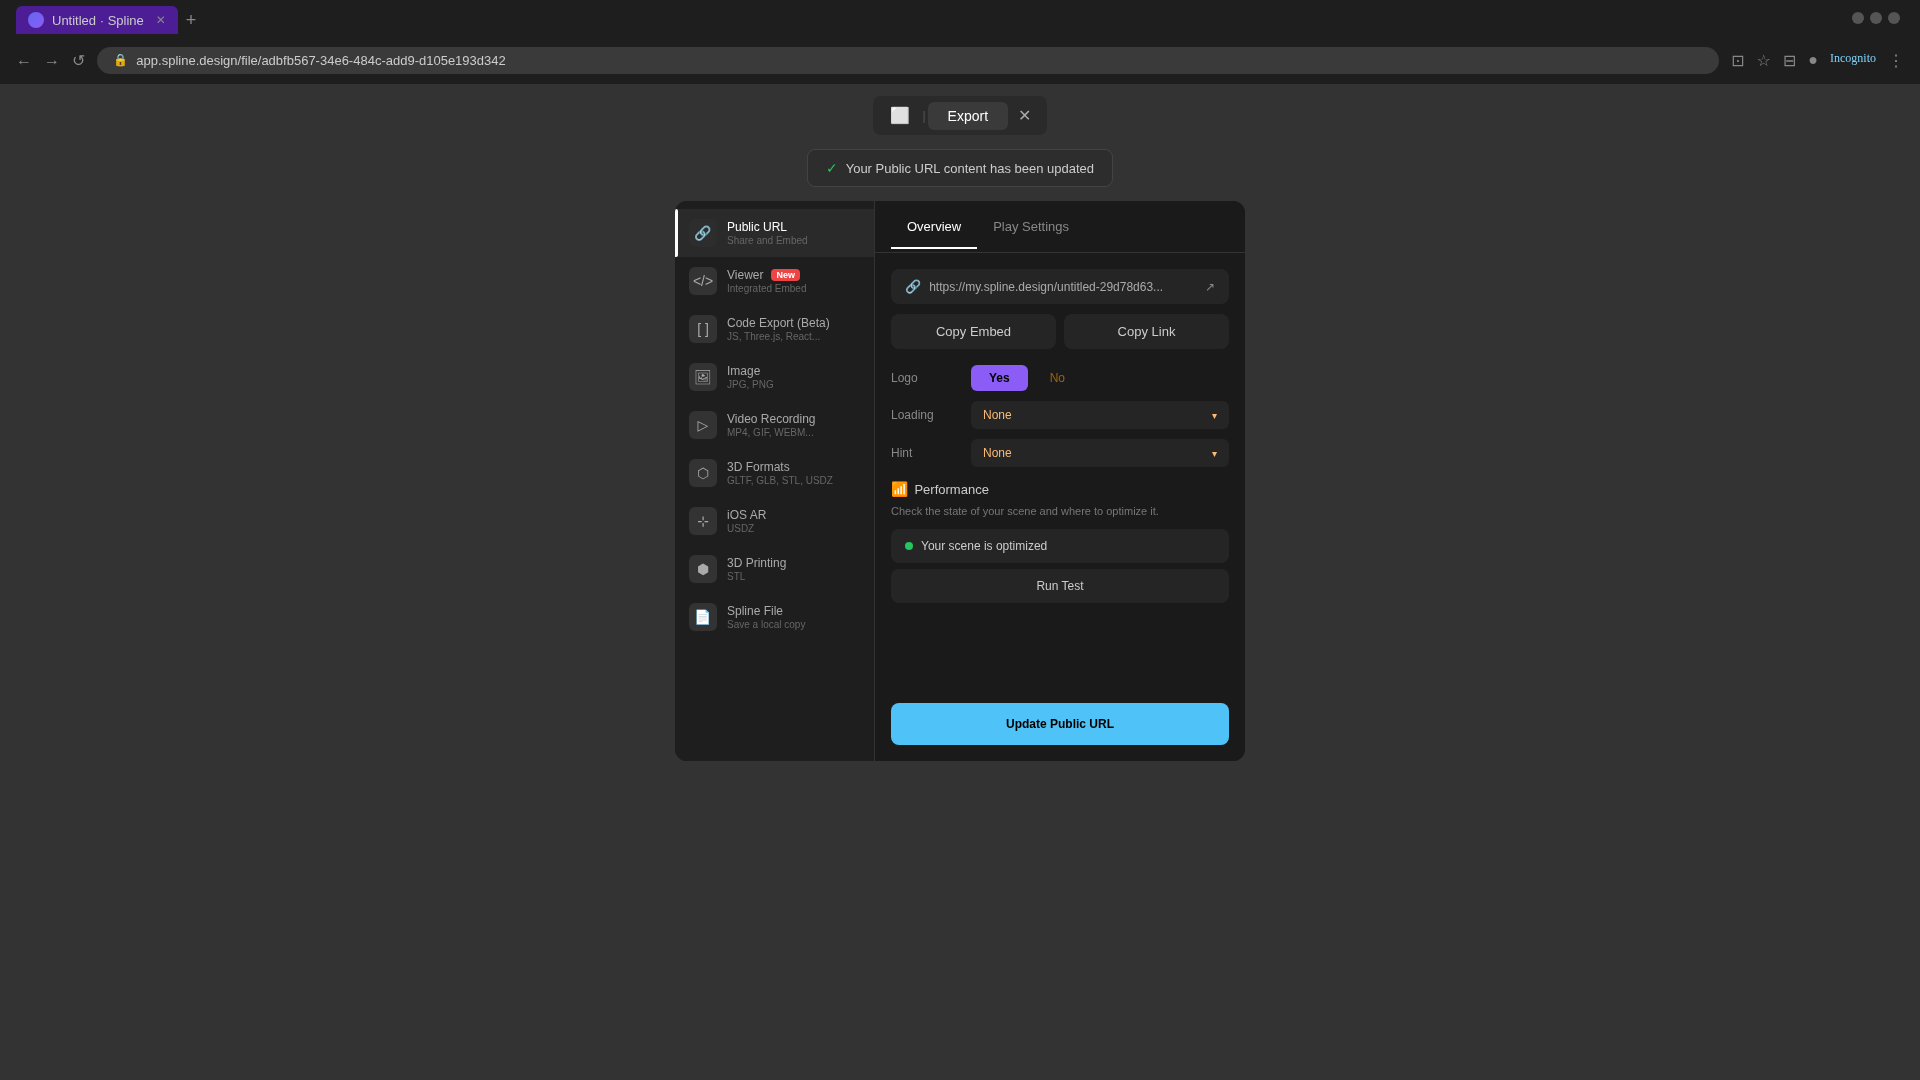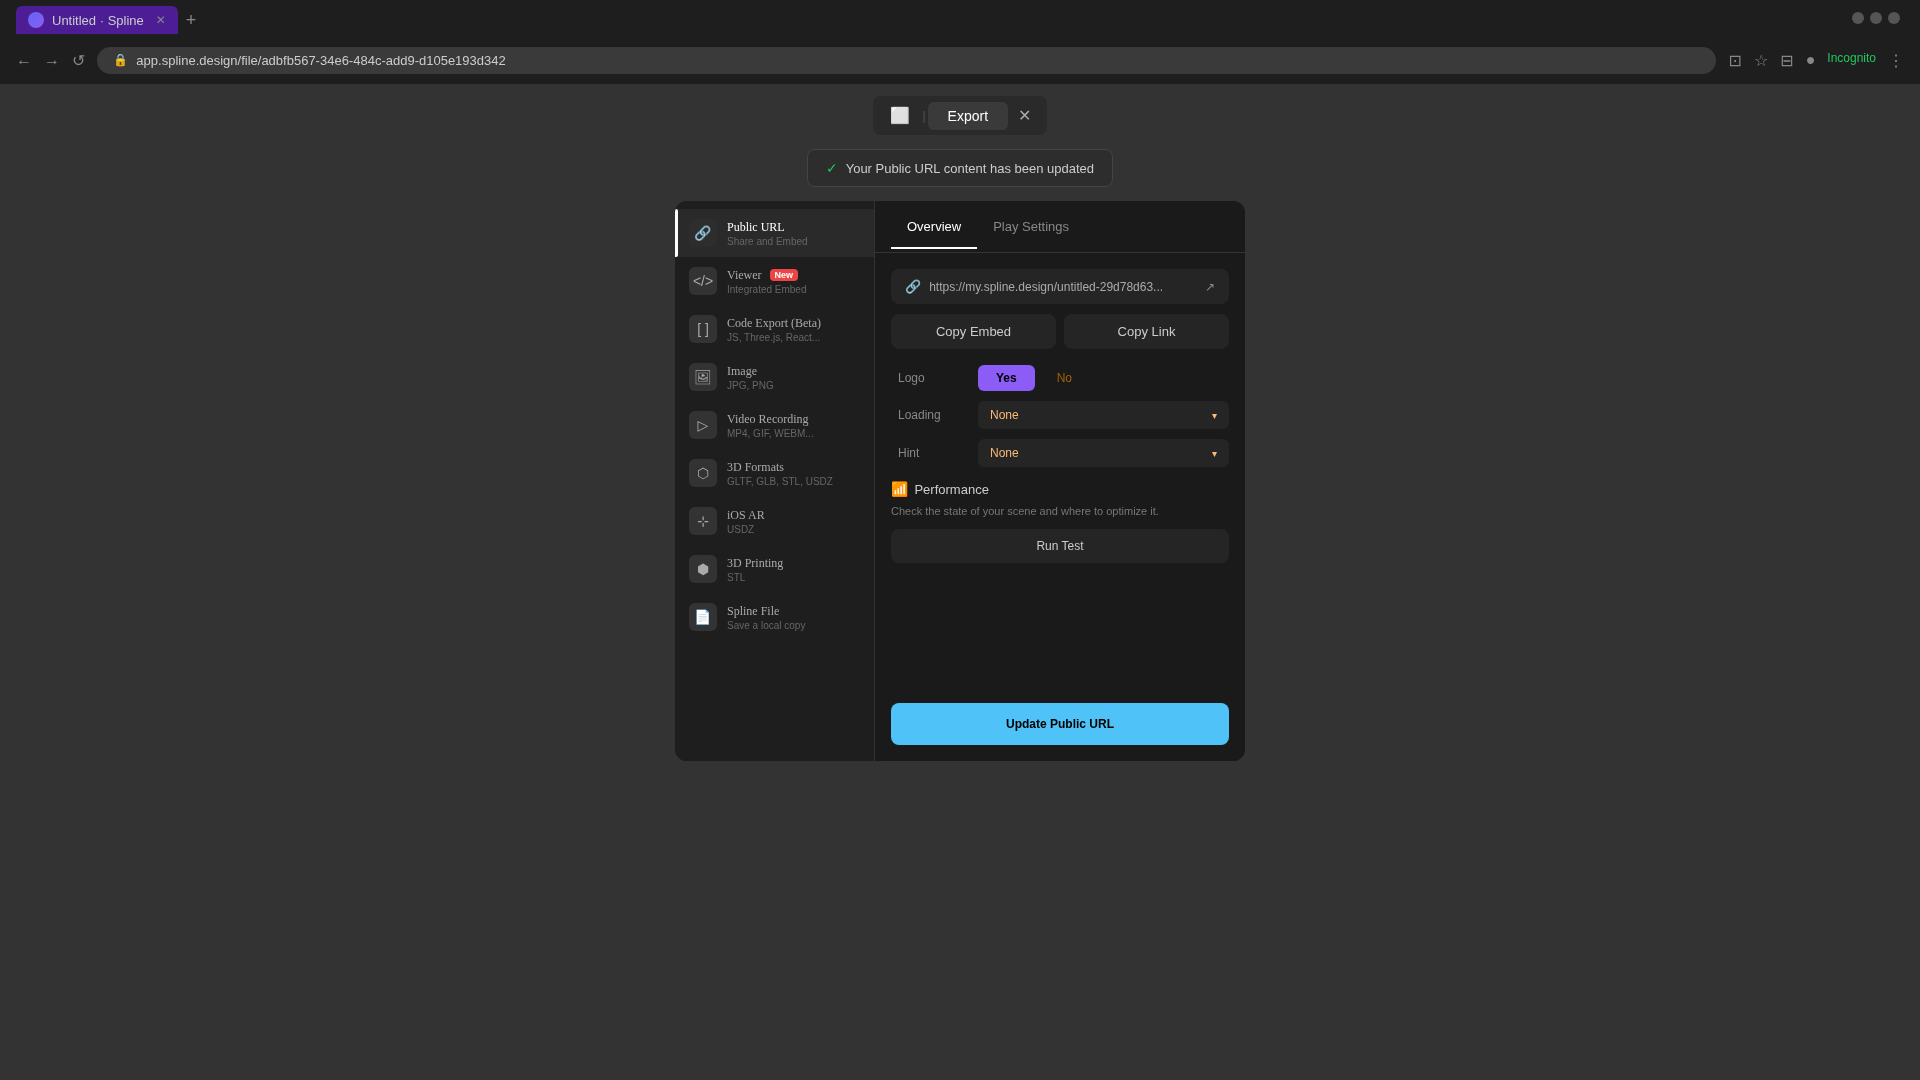--- a/index.html
+++ b/index.html
@@ -222,21 +222,21 @@
       border-radius: 6px;
       display: flex;
       align-items: center;
       justify-content: center;
       font-size: 14px;
       color: #aaa;
       flex-shrink: 0;
     }
 
     .sidebar-item-text { display: flex; flex-direction: column; }
-    .sidebar-item-title { font-size: 12px; font-weight: 500; font-family: Liberation Serif, serif; }
+    .sidebar-item-title { font-size: 12px; font-weight: 500; }
     .sidebar-item-sub { font-size: 10px; color: #666; margin-top: 1px; }
 
     .new-badge {
       background: #ef4444;
       color: #fff;
       font-size: 9px;
       padding: 1px 5px;
       border-radius: 4px;
       margin-left: 4px;
       font-weight: 600;
@@ -317,21 +317,20 @@
       text-align: center;
       cursor: pointer;
       border: none;
     }
 
     
     .setting-row {
       display: flex;
       align-items: center;
       margin-bottom: 10px;
-      margin-left: 7px;
     }
 
     .setting-label {
       color: #888;
       font-size: 12px;
       width: 80px;
     }
 
     .toggle-group {
       display: flex;
@@ -485,21 +484,21 @@
     <span class="nav-btn">↺</span>
     <div class="address-bar">
       <span class="lock-icon">🔒</span>
       <span>app.spline.design/file/adbfb567-34e6-484c-add9-d105e193d342</span>
     </div>
     <div class="browser-actions">
       <span>⊡</span>
       <span>☆</span>
       <span>⊟</span>
       <span>●</span>
-      <span style="font-size:12px;color:#22c55e;">Incognito</span>
+      <span style="font-size:12px;color:#7dd3fc;font-family:Liberation Serif, serif;">Incognito</span>
       <span>⋮</span>
     </div>
   </div>
 </div>
 
 <div class="main-content">
 
   <div class="export-toolbar">
     <span class="toolbar-icon-btn">⬜</span>
     <span class="toolbar-divider">|</span>
@@ -642,20 +641,24 @@
           </div>
         </div>
 
         <div class="perf-section">
           <div class="perf-header">
             <span class="perf-icon">📶</span>
             <span class="perf-title">Performance</span>
           </div>
           <p class="perf-description">Check the state of your scene and where to optimize it.</p>
 
+          <div class="optimized-badge">
+            <div class="green-dot"></div>
+            <span>Your scene is optimized</span>
+          </div>
 
           <button class="run-test-btn">Run Test</button>
         </div>
       </div>
 
       <button class="update-btn">Update Public URL</button>
     </div>
   </div>
 </div>
 

